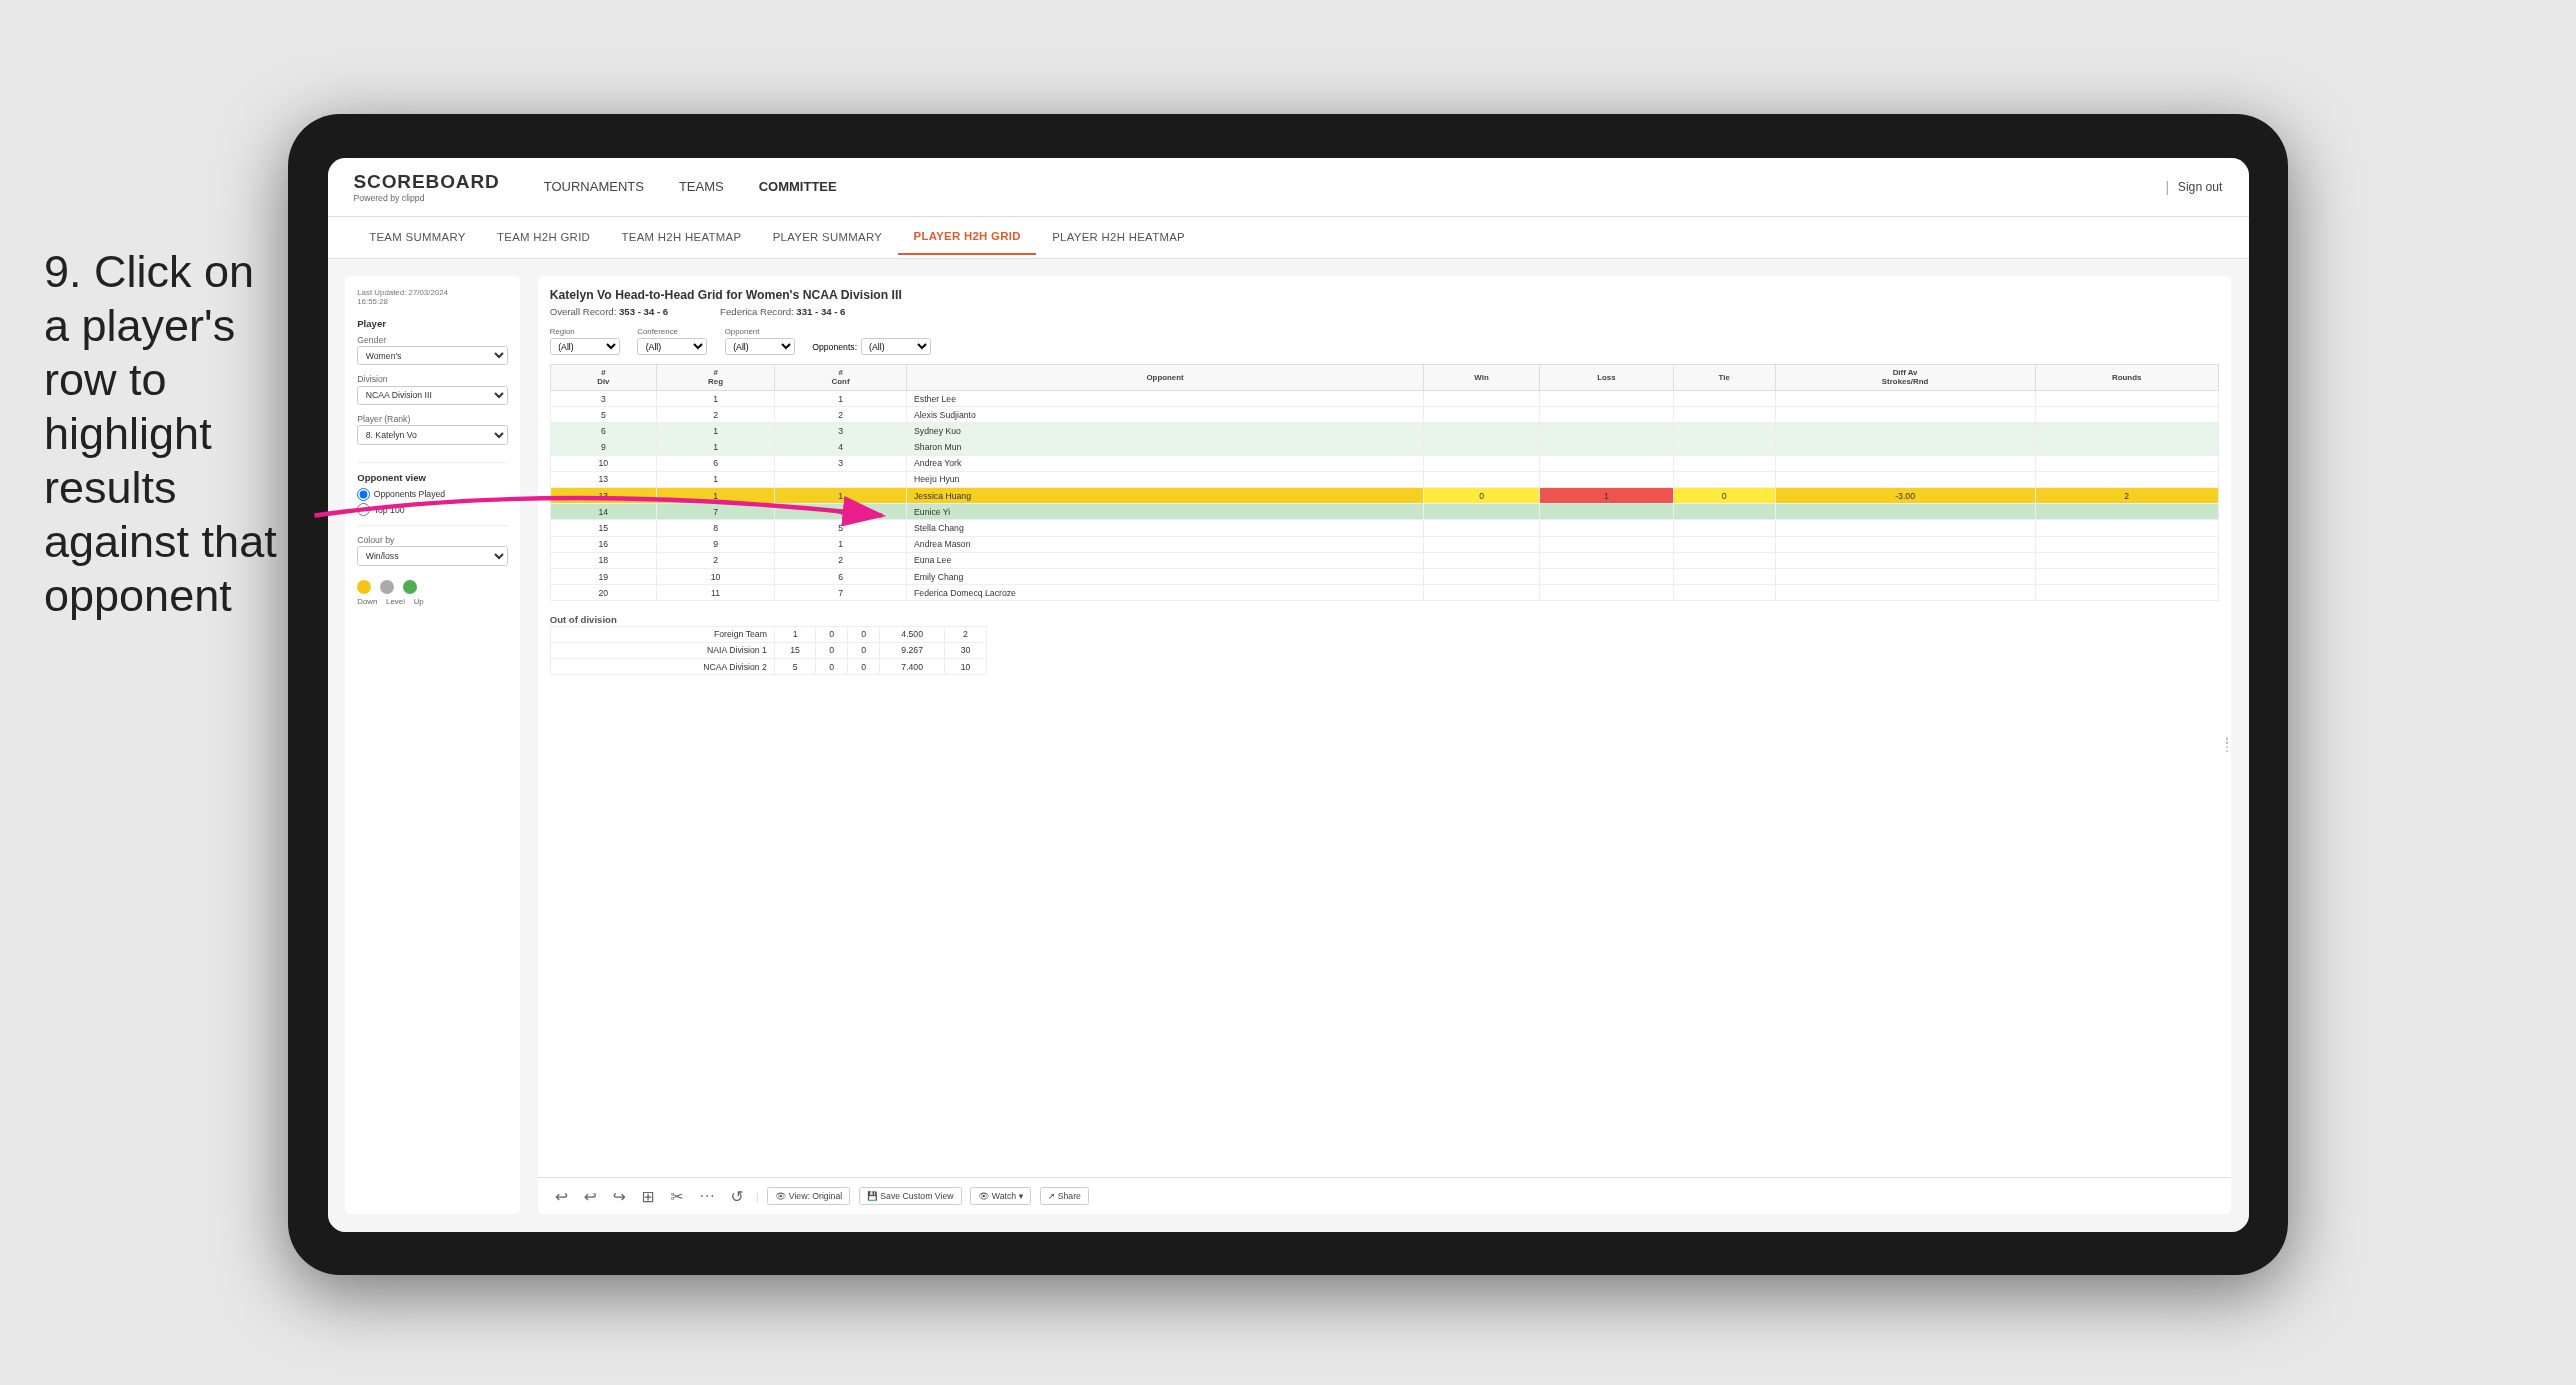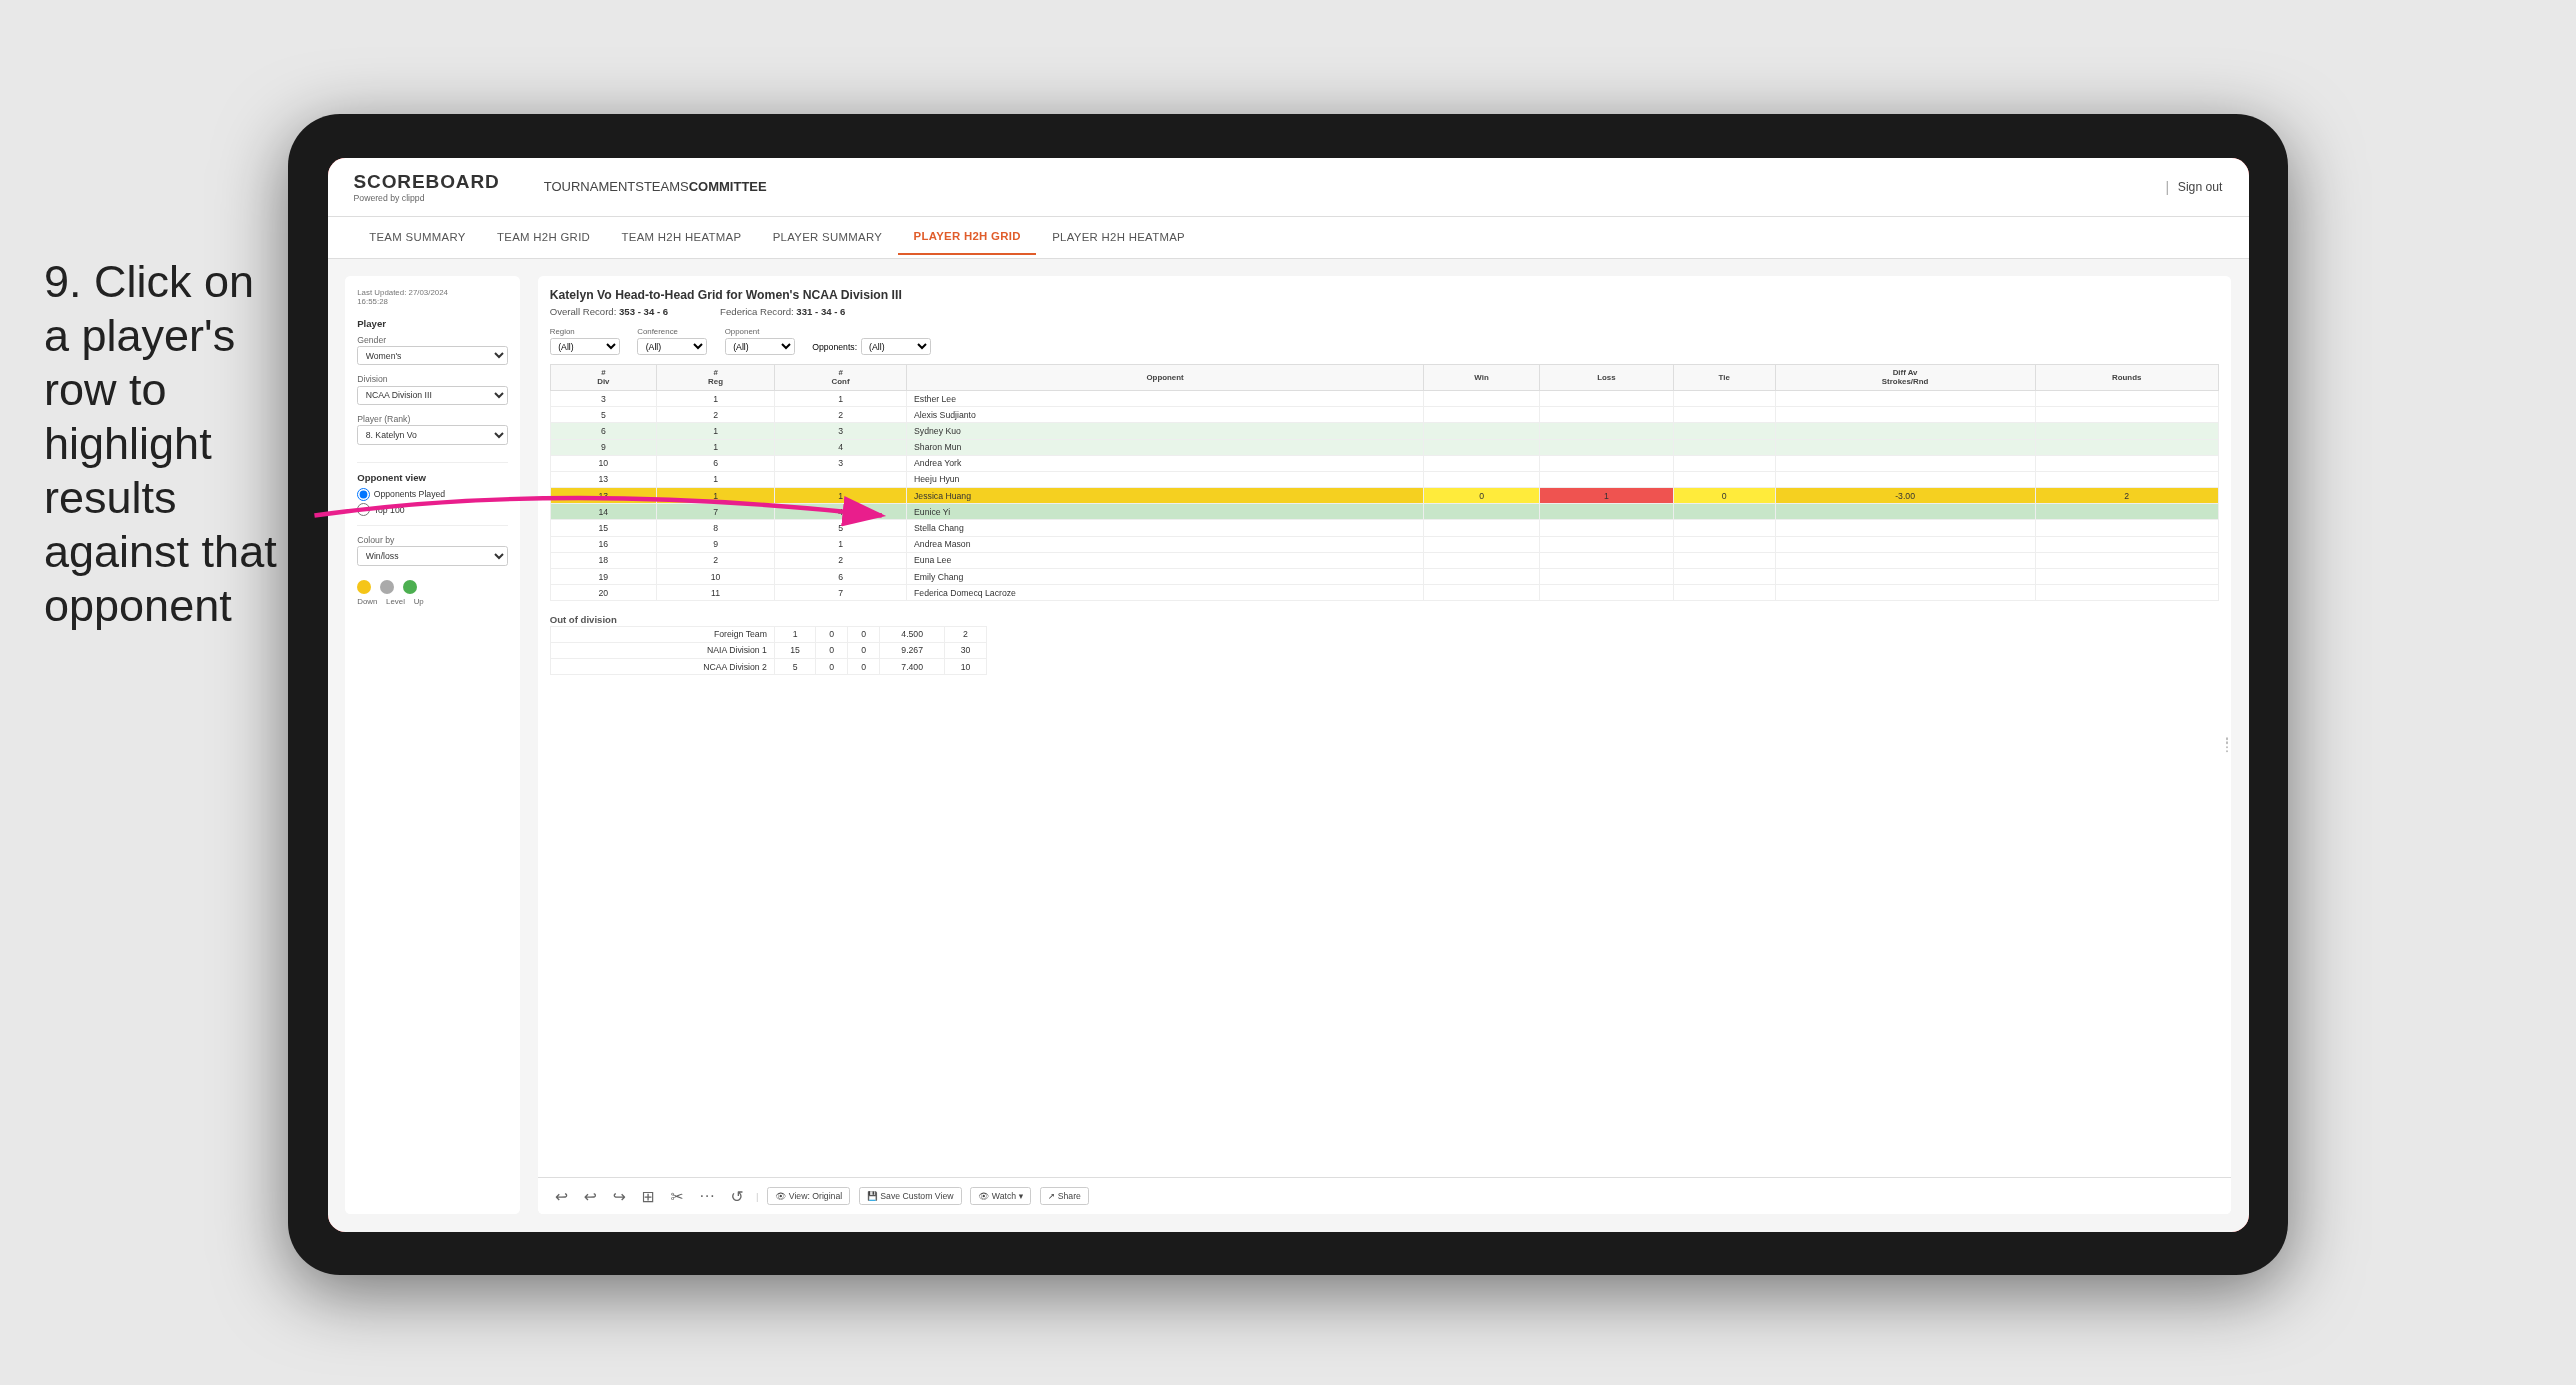--- a/index.html
+++ b/index.html
@@ -9,21 +9,21 @@
       width: 2576px;
       height: 1386px;
       overflow: hidden;
       position: relative;
     }
 
     
     .instruction-text {
       position: absolute;
       left: 44px;
-      top: 255px;
+      top: 245px;
       width: 245px;
       font-size: 45px;
       font-weight: 400;
       line-height: 1.2;
       color: #222;
     }
 
     
     .device-frame {
       position: absolute;
@@ -73,20 +73,21 @@
       text-transform: uppercase;
     }
 
     .logo-sub {
       font-size: 8.7px;
       color: #666;
     }
 
     .nav-items {
       display: flex;
+      gap: 35px;
       flex: 1;
     }
 
     .nav-item {
       font-size: 13px;
       color: #444;
       cursor: pointer;
       padding: 4.4px 0;
       font-weight: 500;
     }

